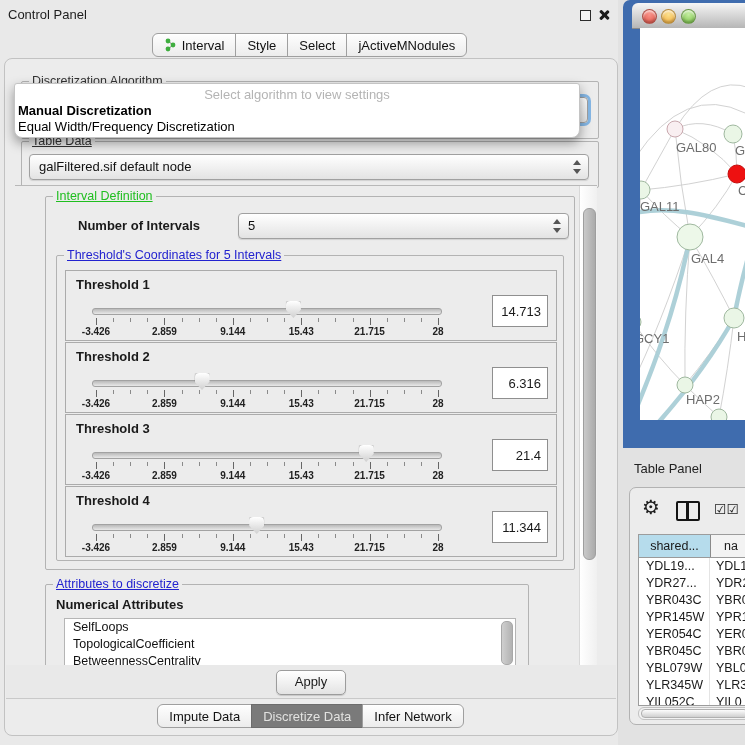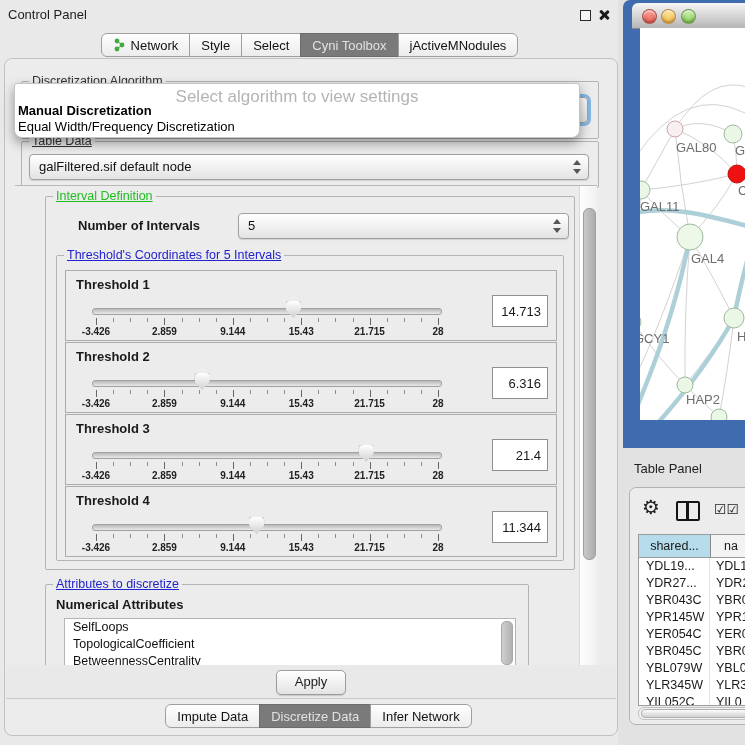--- a/index.html
+++ b/index.html
@@ -10,21 +10,21 @@
   
   #lp-title{left:8px;top:7px;font-size:13px;color:#1d1d1d;}
   #float-btn{left:580px;top:10px;width:9px;height:9px;border:1.5px solid #2b2b2b;background:#f4f4f4;}
   #close-btn{left:598px;top:9px;width:12px;height:12px;}
   #close-btn .bar{position:absolute;left:5px;top:0;width:2.6px;height:12px;background:#1c1c1c;border-radius:1px;}
   #close-btn .bar.b1{transform:rotate(45deg);} #close-btn .bar.b2{transform:rotate(-45deg);}
 
   
   .seg-strip{display:flex;justify-content:center;align-items:flex-start;}
   #top-tabs{left:0;top:33px;width:620px;}
-  #bottom-tabs{left:8px;top:645px;width:612px;}
+  #bottom-tabs{left:0;top:645px;width:612px;}
   .seg{display:flex;align-items:center;gap:5px;padding:3px 11px;height:16px;font-size:13px;
        background:linear-gradient(#fefefe,#ececec);border:1px solid #9f9f9f;margin-left:-1px;
        color:#111;white-space:nowrap;box-shadow:inset 0 1px 0 #fff;}
   .seg:first-child{border-radius:6px 0 0 6px;}
   .seg:last-child{border-radius:0 6px 6px 0;}
   .seg-active{background:#7a7a7a;color:#e2e2e0;border-color:#6c6c6c;box-shadow:none;}
 
   
   #panel{left:4px;top:58px;width:612px;height:676px;background:#ececec;
          border:1px solid #c2c2c2;border-radius:8px;}
@@ -40,21 +40,21 @@
   .stepper:before{content:"";position:absolute;top:0;left:0;border-left:4px solid transparent;
       border-right:4px solid transparent;border-bottom:5px solid #555;}
   .stepper:after{content:"";position:absolute;bottom:0;left:0;border-left:4px solid transparent;
       border-right:4px solid transparent;border-top:5px solid #555;}
   .focus-ring{box-shadow:0 0 0 3px #85b7e5;}
 
   
   #popup{left:9px;top:24px;width:564px;height:53px;background:#fff;z-index:30;
          border:1px solid #c4c4c4;border-radius:3px 3px 8px 8px;
          box-shadow:0 5px 12px rgba(0,0,0,.38);}
-  #popup .hint{position:absolute;top:3px;left:0;width:100%;text-align:center;color:#b4b4b4;font-size:17px;}
+  #popup .hint{position:absolute;top:3px;left:0;width:100%;text-align:center;color:#b4b4b4;font-size:13px;}
   .popup-item{position:absolute;left:3px;font-size:13px;color:#000;white-space:nowrap;}
 
   
   #viewport{left:10px;top:126px;width:582px;height:480px;overflow:hidden;background:#ececec;
             border-top:1px solid #b8b8b8;border-bottom:1px solid #c6c6c6;}
   #vscroll{position:absolute;right:0;top:0;width:17px;height:100%;
            background:linear-gradient(to right,#ffffff,#f0f0f0);border-left:1px solid #d8d8d8;}
   #vscroll .thumb{position:absolute;left:3px;top:22px;width:11px;height:350px;border-radius:6px;
            background:linear-gradient(to right,#c9c9c9,#ababab);border:1px solid #9e9e9e;}
 
@@ -133,30 +133,27 @@
 
   <div id="top-tabs" class="abs seg-strip">
       <div class="seg">
         <svg width="13" height="14">
           <line x1="4" y1="3" x2="9" y2="7" stroke="#777" stroke-width="1"></line>
           <line x1="4" y1="11" x2="9" y2="7" stroke="#777" stroke-width="1"></line>
           <circle cx="4" cy="3" r="2.4" fill="#3fae3f"></circle>
           <circle cx="9" cy="7" r="2.4" fill="#3fae3f"></circle>
           <circle cx="4" cy="11" r="2.4" fill="#3fae3f"></circle>
         </svg>
-        <span>Network</span>
+        <span>Interval</span>
       </div>
       <div class="seg">
         <span>Style</span>
       </div>
       <div class="seg">
         <span>Select</span>
-      </div>
-      <div class="seg seg-active">
-        <span>Cyni Toolbox</span>
       </div>
       <div class="seg">
         <span>jActiveMNodules</span>
       </div>
     </div>
 
   <div id="panel" class="abs">
 
     <div class="group" style="left:16px;top:22px;width:576px;height:56px;">
       <span class="legend dark">Discretization Algorithm</span>

